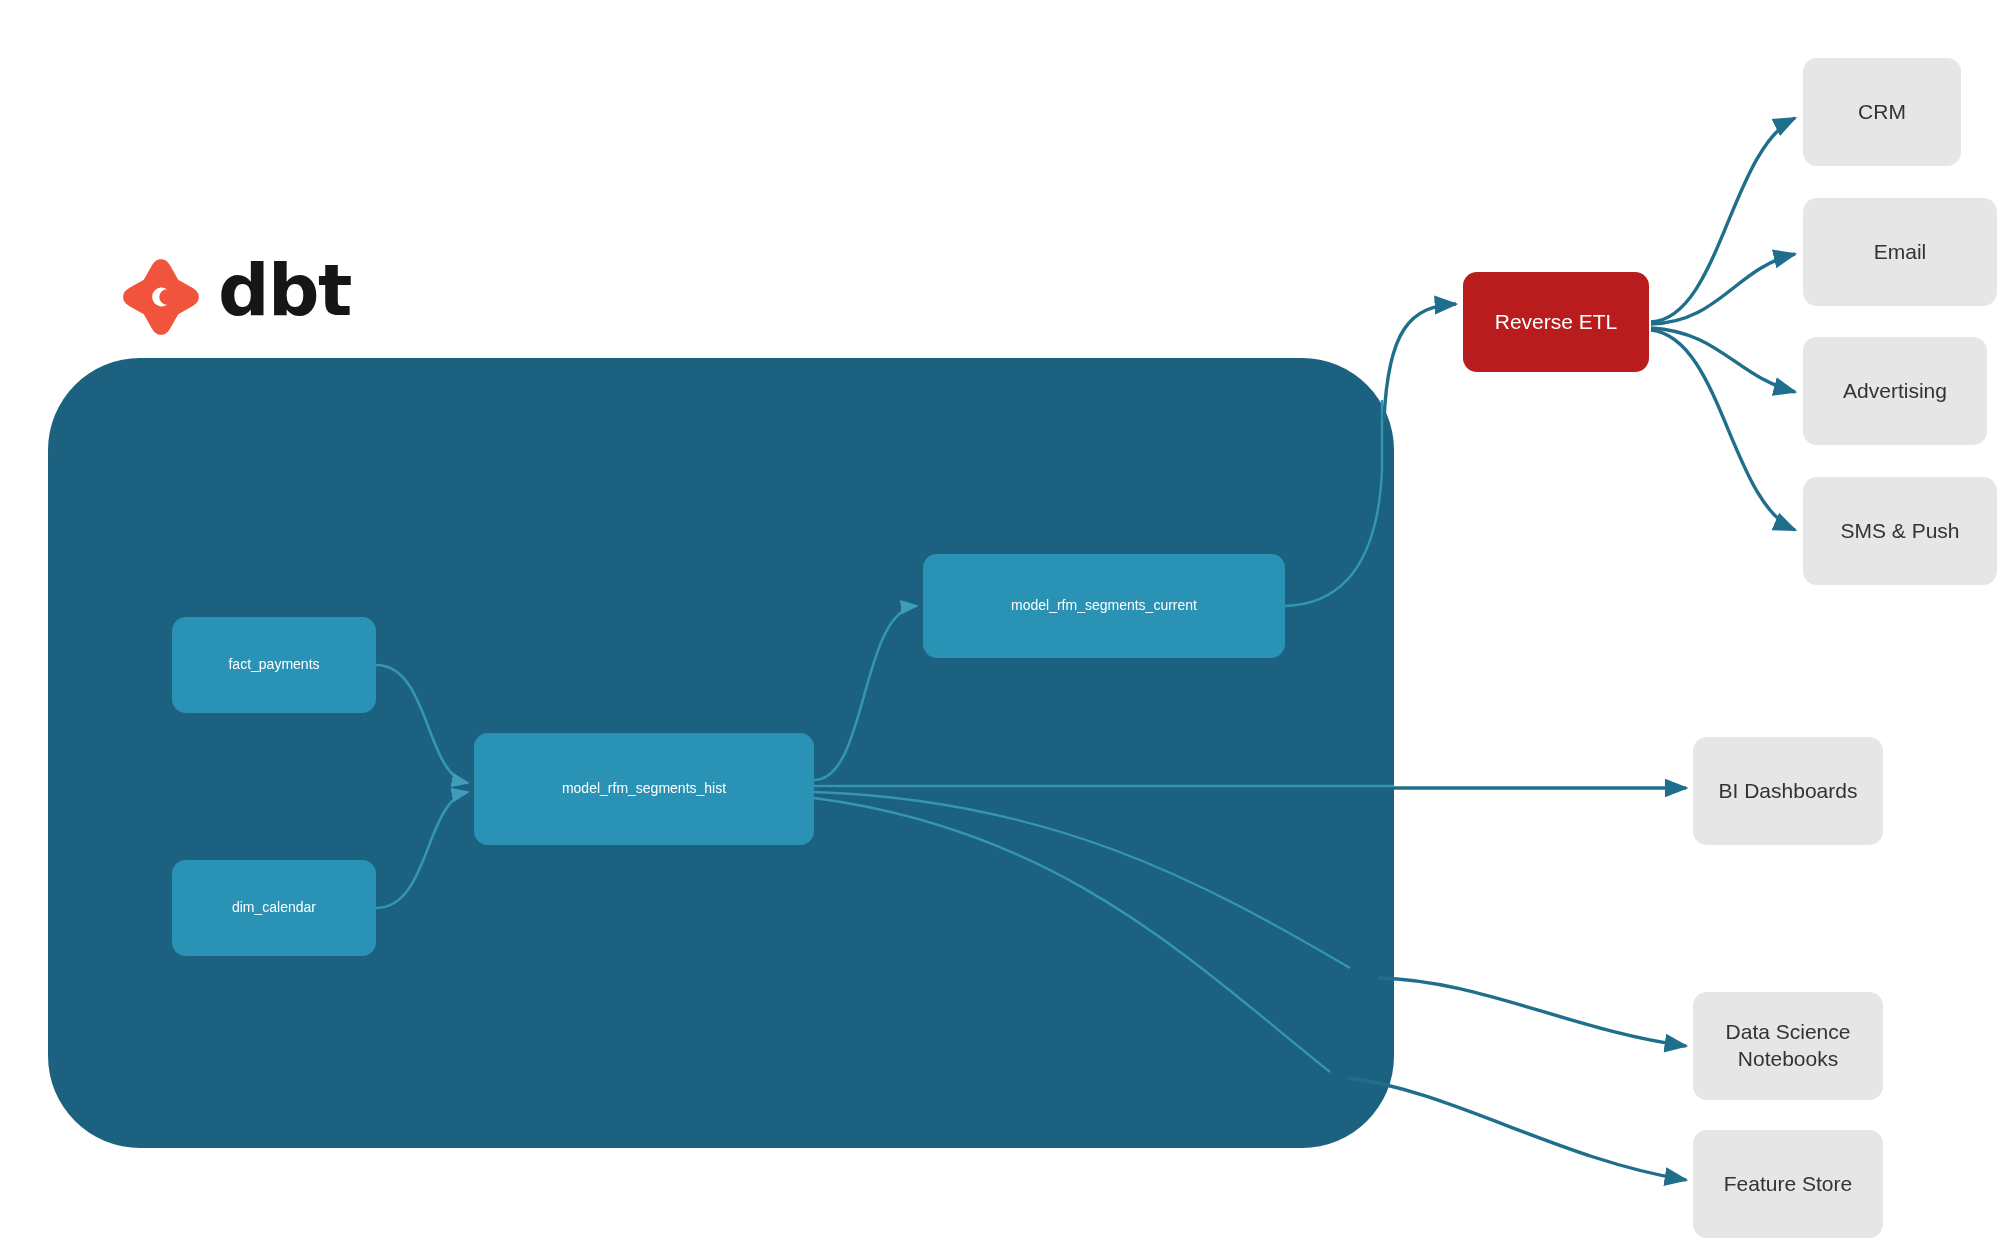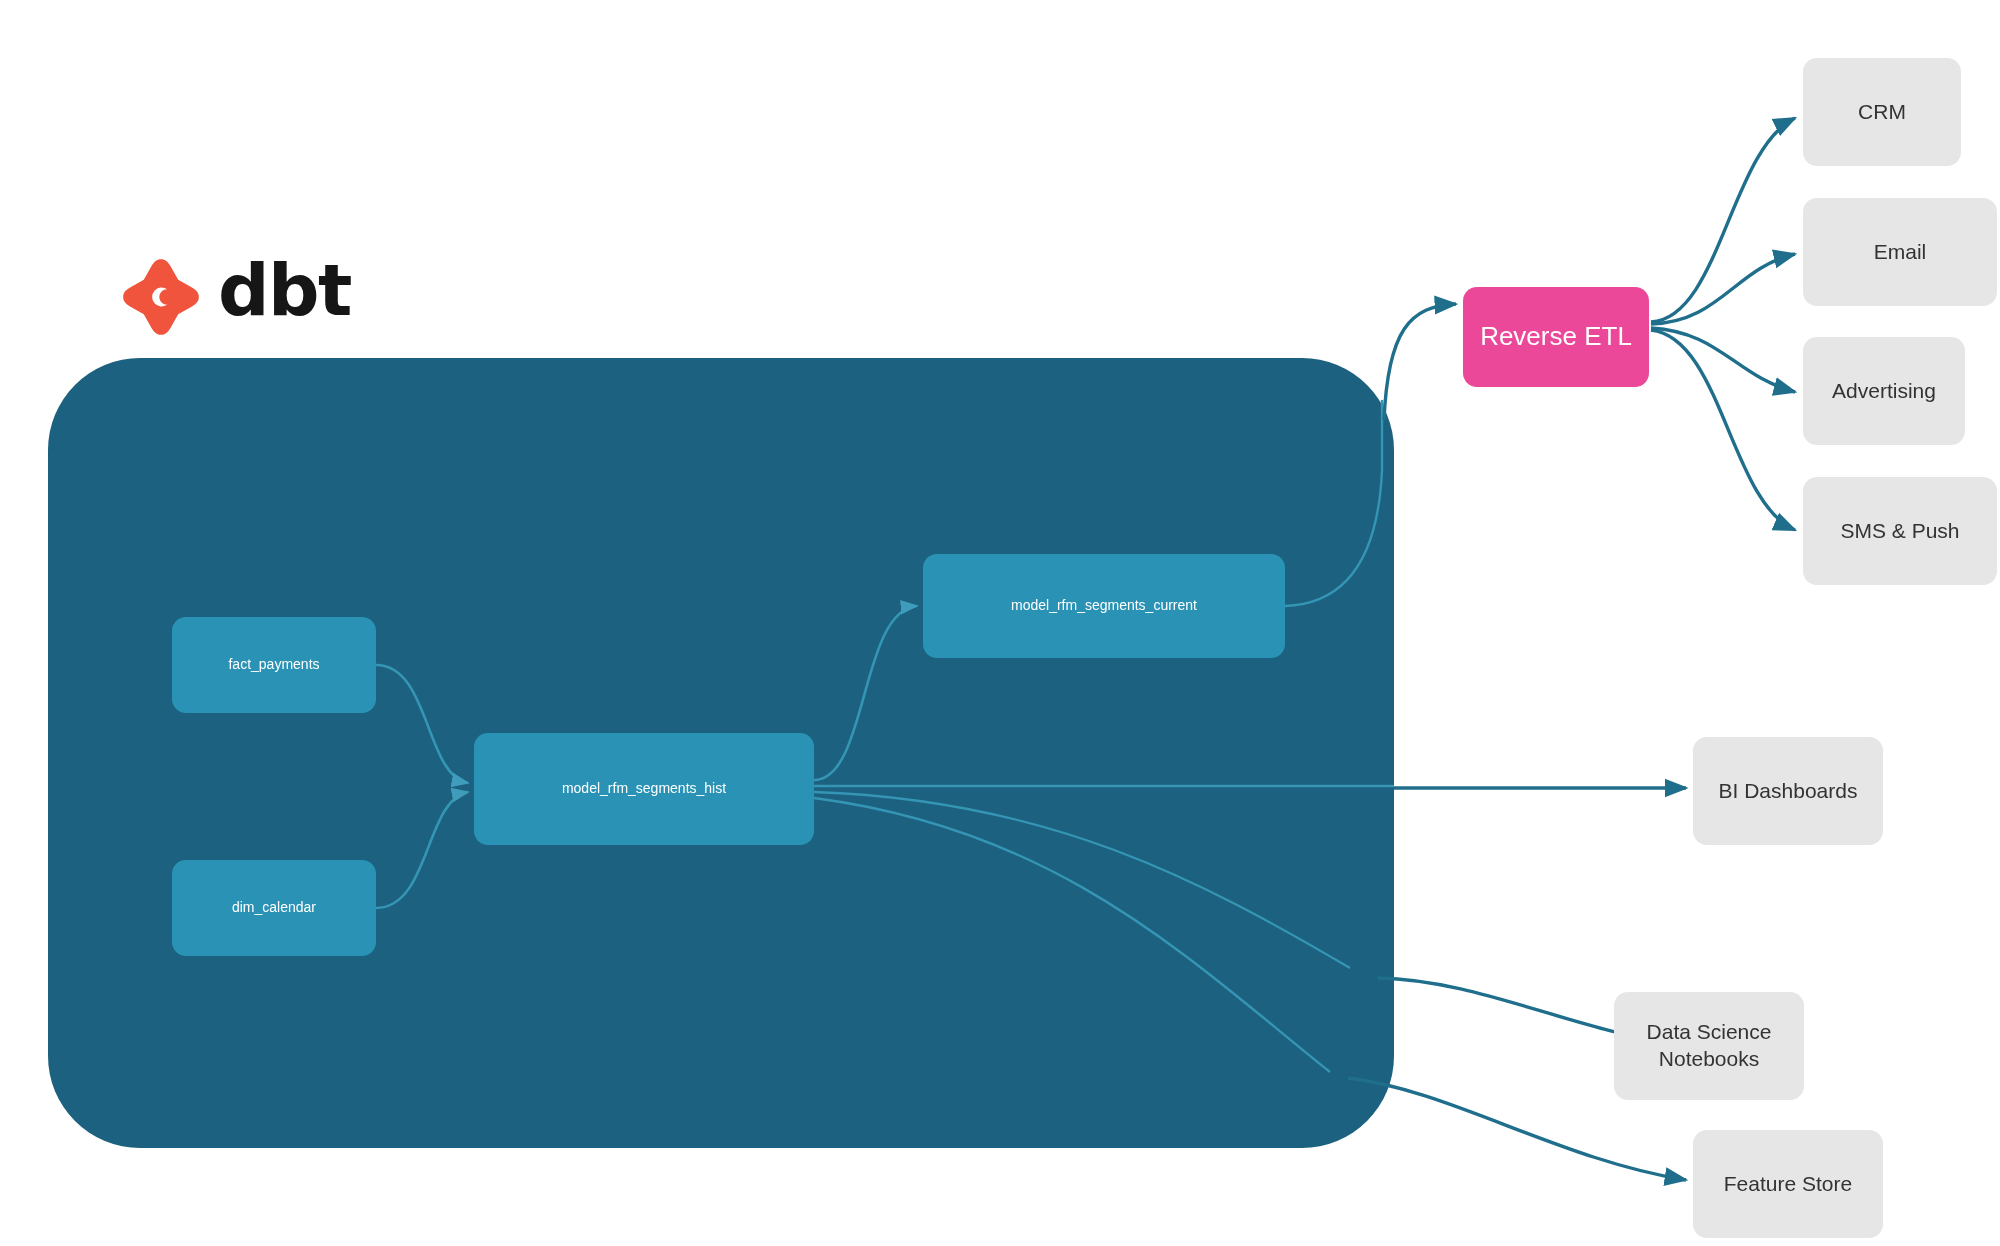--- a/index.html
+++ b/index.html
@@ -60,48 +60,47 @@
     line-height: 1.28;
   }
   .node-model {
     background: #2A93B5;
     color: #ffffff;
     border-radius: 14px;
     font-size: 14px;
     padding: 0 18px;
   }
   .node-green {
-    background: #ec4899;
+    background: #b91c1c;
     color: #ffffff;
     border-radius: 14px;
-    font-size: 26px;
-    margin-top: 15px;
+    font-size: 21px;
   }
   .node-grey {
     background: #E6E6E6;
     color: #333333;
     border-radius: 14px;
     font-size: 21px;
     padding: 0 14px;
   }
 
   
   #node-fact-payments      { left: 172px; top: 617px; width: 204px; height: 96px; }
   #node-dim-calendar       { left: 172px; top: 860px; width: 204px; height: 96px; }
   #node-hist               { left: 474px; top: 733px; width: 340px; height: 112px; }
   #node-current            { left: 923px; top: 554px; width: 362px; height: 104px; }
   #node-reverse-etl        { left: 1463px; top: 272px; width: 186px; height: 100px; }
 
   #node-crm                { left: 1803px; top: 58px;  width: 158px; height: 108px; }
   #node-email              { left: 1803px; top: 198px; width: 194px; height: 108px; }
-  #node-advertising        { left: 1803px; top: 337px; width: 162px; height: 108px; }
+  #node-advertising        { left: 1803px; top: 337px; width: 184px; height: 108px; }
   #node-sms-push           { left: 1803px; top: 477px; width: 194px; height: 108px; }
 
   #node-bi-dashboards      { left: 1693px; top: 737px;  width: 190px; height: 108px; }
-  #node-ds-notebooks       { left: 1614px; top: 992px;  width: 190px; height: 108px; }
+  #node-ds-notebooks       { left: 1693px; top: 992px;  width: 190px; height: 108px; }
   #node-feature-store      { left: 1693px; top: 1130px; width: 190px; height: 108px; }
 
   
   #edges-inner, #edges-outer {
     position: absolute;
     left: 0; top: 0;
     width: 2000px;
     height: 1246px;
     pointer-events: none;
   }

